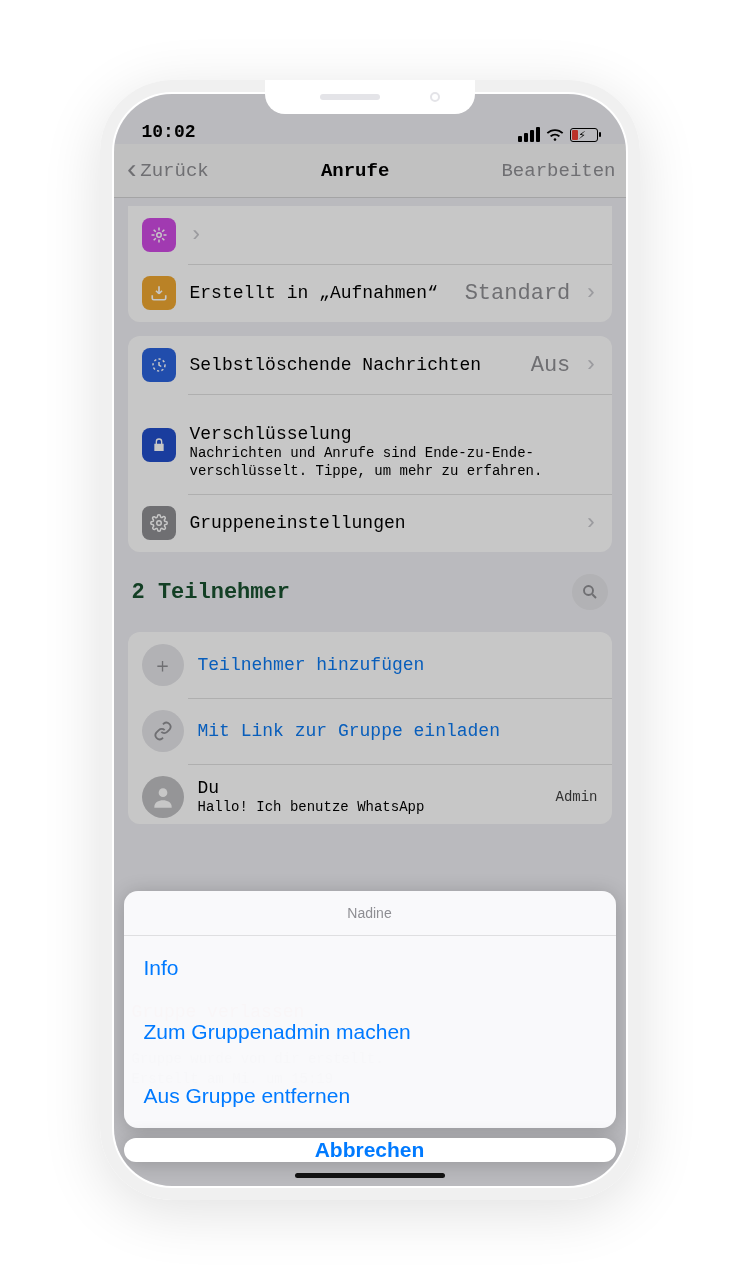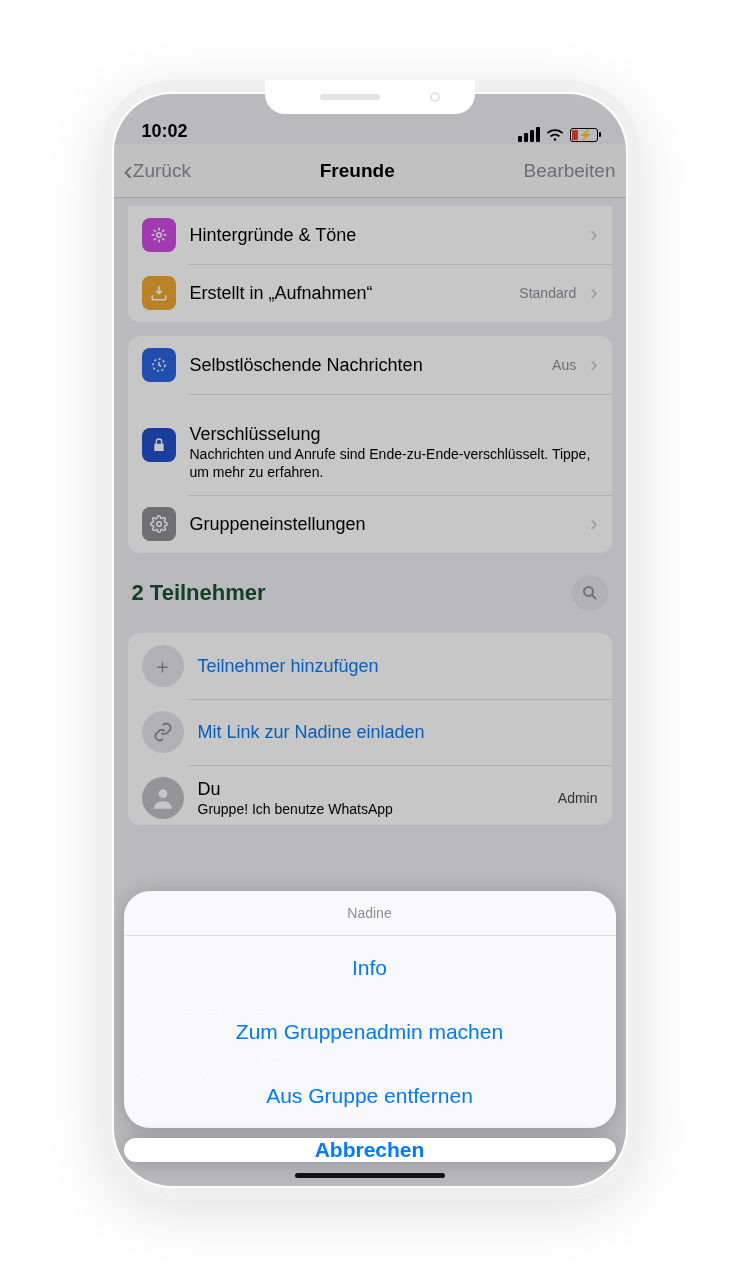--- a/index.html
+++ b/index.html
@@ -57,20 +57,21 @@
     position: relative; left: 20px;
   }
 
   
   .content {
     position: absolute;
     inset: 0;
     background: #efeff4;
     filter: brightness(.78) saturate(.9);
     overflow:hidden;
+    font-family:Liberation Mono, monospace;
   }
 
   .status-bar {
     height: 50px;
     display:flex;
     justify-content:space-between;
     align-items:flex-end;
     padding: 0 28px 2px;
     font-size: 18px;
     font-weight: 600;
@@ -125,21 +126,21 @@
   .row .icon-box{
     width:34px;height:34px;border-radius:8px;display:flex;align-items:center;justify-content:center;color:#fff;flex-shrink:0;
   }
   .ic-pink{background:#d946ef}
   .ic-yellow{background:#f5a623}
   .ic-blue{background:#2563eb}
   .ic-blue2{background:#1d4ed8}
   .ic-gray{background:#8e8e93}
   .row .label{flex:1;font-size:18px;color:#000;}
   .row .sub{font-size:14px;color:#000000;line-height:1.3;}
-  .row .value{font-size:14px;color:#8e8e93;}
+  .row .value{font-size:22px;color:#8e8e93;}
   .row .chevron{color:#c7c7cc;font-size:22px;font-weight:300;}
 
   .section-header{
     padding: 22px 4px 8px;
     font-size:22px;
     font-weight:700;
     color:#14532d;
     display:flex;justify-content:space-between;align-items:center;
   }
   .search-circ{
@@ -164,30 +165,30 @@
   
   .sheet-overlay{
     position:absolute;inset:0;
     background:transparent;
     z-index:30;
     display:flex;flex-direction:column;justify-content:flex-end;
     padding:0 10px 24px;
   }
   .sheet{
     background:rgba(250,250,252,.98);
-    border-radius:26px;
+    border-radius:14px;
     overflow:hidden;
     box-shadow:0 2px 20px rgba(0,0,0,.2);
   }
   .sheet-title{
     text-align:center;font-size:14px;color:#8e8e93;padding:14px;
     border-bottom:.5px solid rgba(0,0,0,.1);
   }
   .sheet-btn{
-    text-align:center;font-size:21px;color:#007aff;padding:20px;
+    text-align:left;font-size:21px;color:#007aff;padding:20px;
     border-bottom:.5px solid rgba(0,0,0,.1);
     background:transparent;width:100%;border:0;font-family:inherit;
   }
   .sheet-btn:last-child{border-bottom:0;}
   .sheet-cancel{
     margin-top:10px;
     background:#fff;border-radius:14px;
     text-align:center;font-size:21px;color:#007aff;font-weight:600;
     box-shadow:0 2px 20px rgba(0,0,0,.2);
     border:0;width:100%;font-family:inherit;
@@ -224,35 +225,34 @@
               <span class="bolt">⚡</span>
             </div>
         </div>
       </div>
 
       <div class="nav-bar">
         <div class="nav-back">
           <span class="chev">‹</span>
           <span>Zurück</span>
         </div>
-        <div class="nav-title">Freunde</div>
+        <div class="nav-title">Anrufe</div>
         <div class="nav-edit">Bearbeiten</div>
       </div>
 
       <div class="scroll">
 
         <div class="group" style="margin-top:8px;border-top-left-radius:0;border-top-right-radius:0;">
           <div class="row">
             <div class="icon-box ic-pink">
               <svg width="18" height="18" viewBox="0 0 24 24" fill="none" stroke="#fff" stroke-width="2">
                   <circle cx="12" cy="12" r="3"></circle>
                   <path d="M12 2v4M12 18v4M4.9 4.9l2.8 2.8M16.3 16.3l2.8 2.8M2 12h4M18 12h4M4.9 19.1l2.8-2.8M16.3 7.7l2.8-2.8"></path>
                 </svg>
             </div>
-            <div class="label">Hintergründe &amp; Töne</div>
             <span class="chevron">›</span>
           </div>
           <div class="row">
             <div class="icon-box ic-yellow">
               <svg width="18" height="18" viewBox="0 0 24 24" fill="none" stroke="#fff" stroke-width="2.2">
                   <path d="M12 3v10m0 0l-4-4m4 4l4-4M5 21h14a2 2 0 002-2v-4M3 15v4a2 2 0 002 2"></path>
                 </svg>
             </div>
             <div class="label">Erstellt in „Aufnahmen“</div>
             <div class="value">Standard</div>
@@ -309,32 +309,32 @@
           <div class="row">
             <div class="member-icon">＋</div>
             <div class="label link-blue">Teilnehmer hinzufügen</div>
           </div>
           <div class="row">
             <div class="member-icon">
               <svg width="20" height="20" viewBox="0 0 24 24" fill="none" stroke="#8e8e93" stroke-width="2.2">
                   <path d="M10 13a5 5 0 007 0l3-3a5 5 0 00-7-7l-1 1M14 11a5 5 0 00-7 0l-3 3a5 5 0 007 7l1-1"></path>
                 </svg>
             </div>
-            <div class="label link-blue">Mit Link zur Nadine einladen</div>
+            <div class="label link-blue">Mit Link zur Gruppe einladen</div>
           </div>
           <div class="row" style="padding-bottom:6px;">
             <div class="member-icon avatar">
               <svg width="26" height="26" viewBox="0 0 24 24" fill="#fff">
                   <circle cx="12" cy="8" r="4"></circle>
                   <path d="M4 21c0-4 4-6 8-6s8 2 8 6v1H4v-1z"></path>
                 </svg>
             </div>
             <div style="flex:1;overflow:hidden;">
               <div class="label">Du</div>
-              <div class="sub" style="white-space:nowrap;overflow:hidden;text-overflow:ellipsis;">Gruppe! Ich benutze WhatsApp</div>
+              <div class="sub" style="white-space:nowrap;overflow:hidden;text-overflow:ellipsis;">Hallo! Ich benutze WhatsApp</div>
             </div>
             <div class="admin">Admin</div>
           </div>
         </div>
 
         <div style="height:160px"></div>
 
         <div class="leave">Gruppe verlassen</div>
 
         <div class="footer-note">

